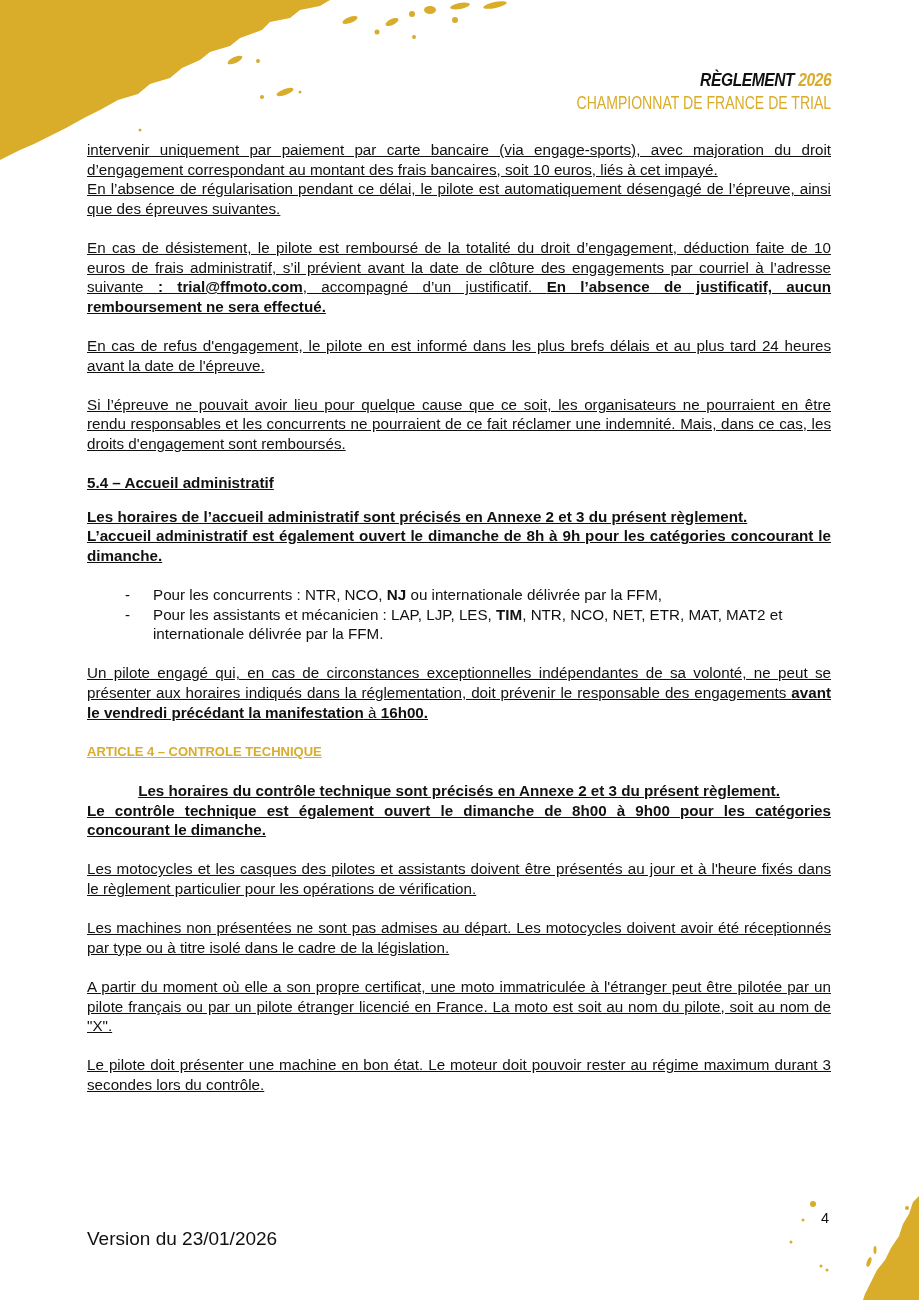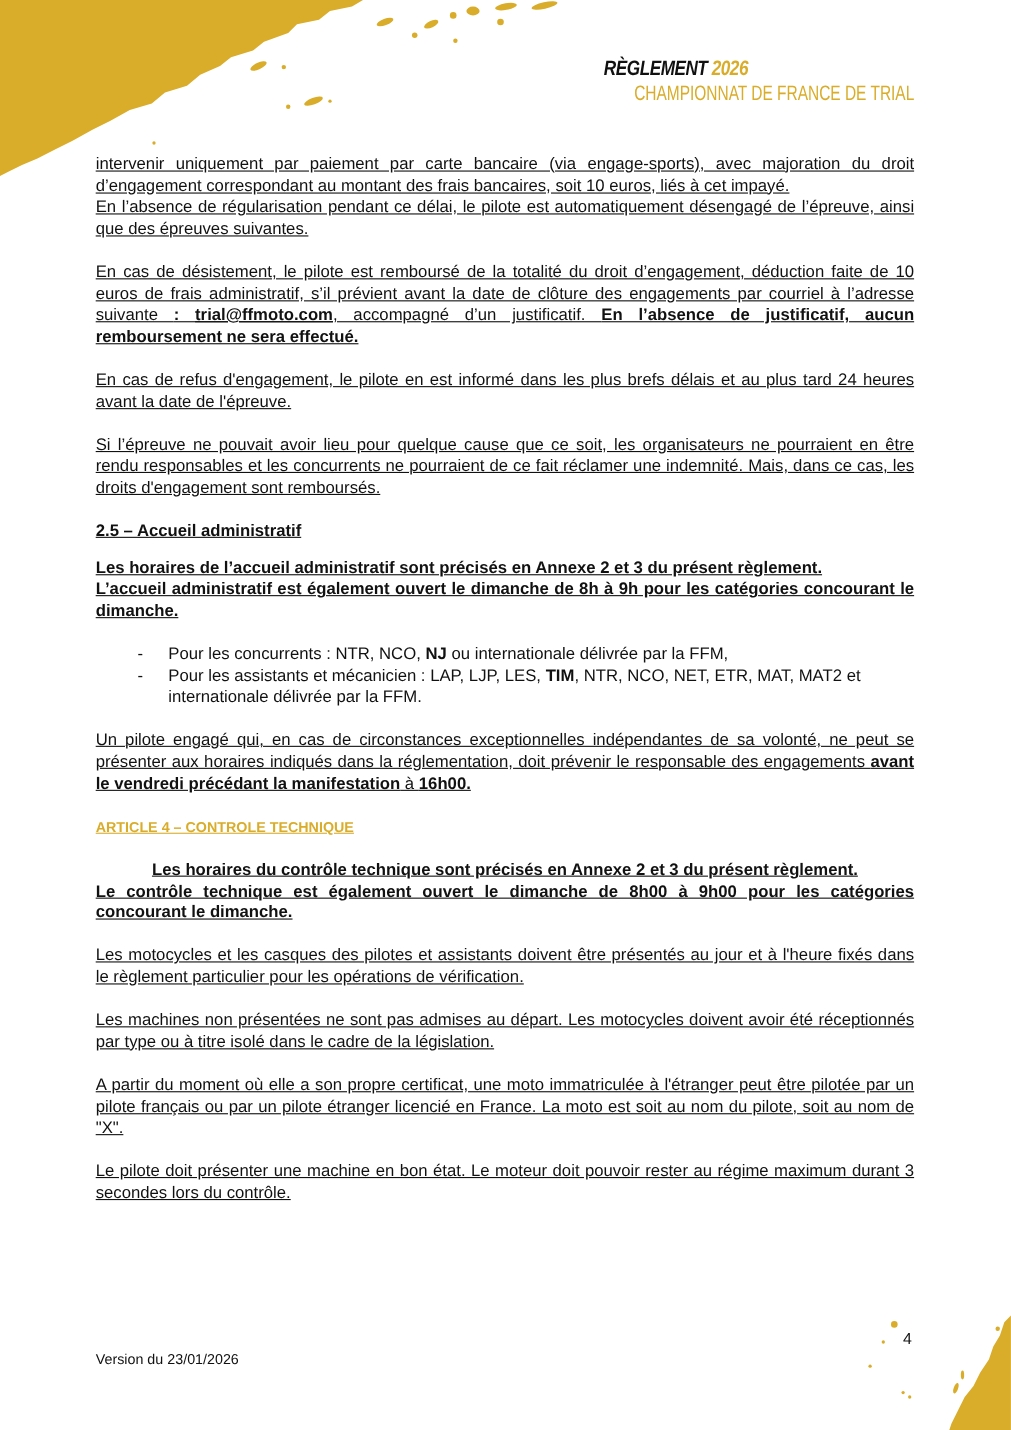--- a/index.html
+++ b/index.html
@@ -2,21 +2,21 @@
 <html><head>
 <meta charset="utf-8">
 <style>
   html, body { margin: 0; padding: 0; background: #ffffff; }
   body {
     width: 919px; height: 1300px; position: relative; overflow: hidden;
     font-family: "Liberation Sans", sans-serif; color: #111111;
   }
   .deco-top { position: absolute; left: 0; top: 0; width: 560px; height: 170px; }
   .deco-bottom { position: absolute; right: 0; bottom: 0; width: 140px; height: 110px; }
-  .header-brand { position: absolute; right: 88px; top: 52px; text-align: left; }
+  .header-brand { position: absolute; right: 88px; top: 69px; text-align: right; }
   .brand-line1 {
     font-family: "Liberation Sans", sans-serif; font-weight: bold; font-style: italic;
     font-size: 19px; letter-spacing: -0.5px; transform: scaleX(0.82); transform-origin: right;
     line-height: 22px;
   }
   .brand-line1 .b-black { color: #111; }
   .brand-line1 .b-gold { color: #d9ac2a; }
   .brand-line2 {
     font-family: "Liberation Sans", sans-serif; color: #d9ac2a; font-size: 19px;
     transform: scaleX(0.74); transform-origin: right; line-height: 24px; white-space: nowrap;
@@ -28,21 +28,21 @@
   .content p { margin: 0; text-align: justify; text-decoration: underline; }
   .gap { height: 19.6px; }
   .gap-s { height: 14px; }
   .bold { font-weight: bold; }
   .email { font-weight: bold; text-decoration: underline; color: #111; }
   .section-title { font-weight: bold; }
   .article-title { font-weight: bold; color: #d9ac2a; font-size: 13px; }
   ul.licences { list-style: none; margin: 0; padding: 0 0 0 26px; }
   ul.licences li { position: relative; padding-left: 40px; text-align: left; }
   ul.licences li .dash { position: absolute; left: 12px; top: 0; }
-  .footer-version { position: absolute; left: 87px; top: 1228px; font-size: 13px; color: #111; }
+  .footer-version { position: absolute; left: 87px; top: 1228px; font-size: 19px; color: #111; }
   .page-number { position: absolute; left: 821px; top: 1210px; font-size: 14.5px; color: #111; }
 </style>
 </head>
 <body>
 
 <svg class="deco-top" viewBox="0 0 560 170">
   <path d="M0,0 L330,0 L320,6 L300,10 L290,18 L270,22 L262,30 L240,38 L230,46 L210,52 L200,60 L182,68 L170,78 L150,84 L138,94 L118,100 L100,110 L84,118 L66,128 L50,136 L34,144 L20,150 L8,156 L0,160 Z" fill="#d9ac2a"></path>
   <ellipse cx="350" cy="20" rx="8" ry="3" fill="#d9ac2a" transform="rotate(-20 350 20)"></ellipse>
   <ellipse cx="392" cy="22" rx="7" ry="3" fill="#d9ac2a" transform="rotate(-25 392 22)"></ellipse>
   <ellipse cx="430" cy="10" rx="6" ry="4" fill="#d9ac2a"></ellipse>
@@ -71,21 +71,21 @@
 <div class="content">
   <p>intervenir uniquement par paiement par carte bancaire (via engage-sports), avec majoration du droit d’engagement correspondant au montant des frais bancaires, soit 10 euros, liés à cet impayé.</p>
   <p>En l’absence de régularisation pendant ce délai, le pilote est automatiquement désengagé de l’épreuve, ainsi que des épreuves suivantes.</p>
   <div class="gap"></div>
   <p><span>En cas de désistement, le pilote est remboursé de la totalité du droit d’engagement, déduction faite de 10 euros de frais administratif, s’il prévient avant la date de clôture des engagements par courriel à l’adresse suivante </span><span class="bold">: </span><a class="email">trial@ffmoto.com</a><span>, accompagné d’un justificatif. </span><span class="bold">En l’absence de justificatif, aucun remboursement ne sera effectué.</span></p>
   <div class="gap"></div>
   <p>En cas de refus d'engagement, le pilote en est informé dans les plus brefs délais et au plus tard 24 heures avant la date de l'épreuve.</p>
   <div class="gap"></div>
   <p>Si l’épreuve ne pouvait avoir lieu pour quelque cause que ce soit, les organisateurs ne pourraient en être rendu responsables et les concurrents ne pourraient de ce fait réclamer une indemnité. Mais, dans ce cas, les droits d'engagement sont remboursés.</p>
   <div class="gap"></div>
-  <p class="section-title">2.5 – Accueil administratif</p>
+  <p class="section-title">5.4 – Accueil administratif</p>
   <div class="gap-s"></div>
   <p class="bold" style="text-align:left">Les horaires de l’accueil administratif sont précisés en Annexe 2 et 3 du présent règlement.</p>
   <p class="bold">L’accueil administratif est également ouvert le dimanche de 8h à 9h pour les catégories concourant le dimanche.</p>
   <div class="gap"></div>
   <ul class="licences">
     <li><span class="dash">-</span><span>Pour les concurrents : NTR, NCO, </span><span class="bold">NJ</span><span> ou internationale délivrée par la FFM,</span></li>
     <li><span class="dash">-</span><span>Pour les assistants et mécanicien : LAP, LJP, LES, </span><span class="bold">TIM</span><span>, NTR, NCO, NET, ETR, MAT, MAT2 et internationale délivrée par la FFM.</span></li>
   </ul>
   <div class="gap"></div>
   <p><span>Un pilote engagé qui, en cas de circonstances exceptionnelles indépendantes de sa volonté, ne peut se présenter aux horaires indiqués dans la réglementation, doit prévenir le responsable des engagements </span><span class="bold">avant le vendredi précédant la manifestation</span><span> à </span><span class="bold">16h00.</span></p>

